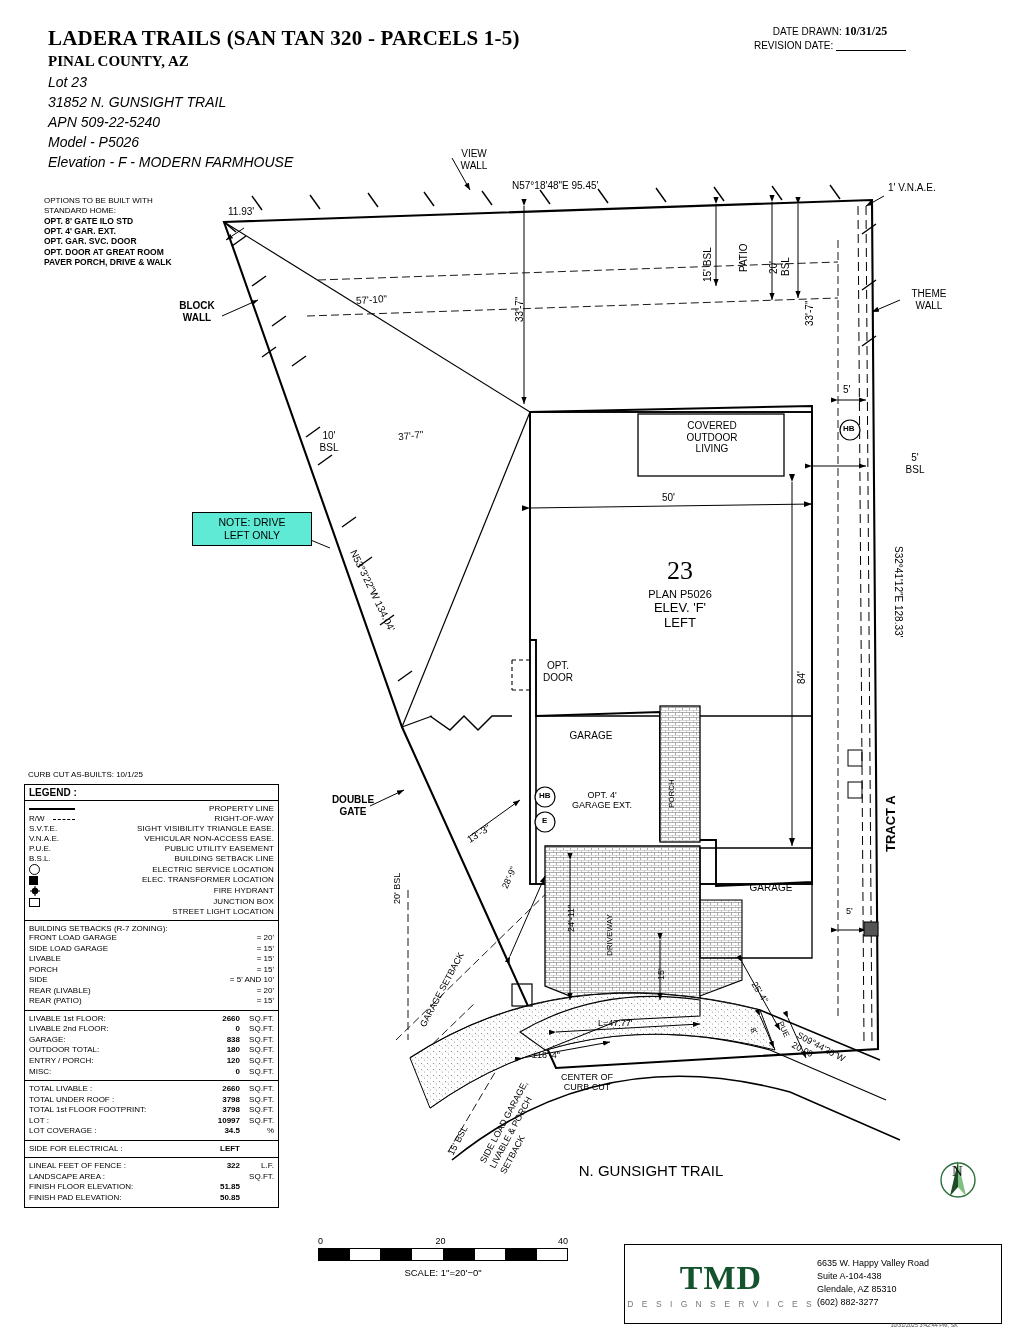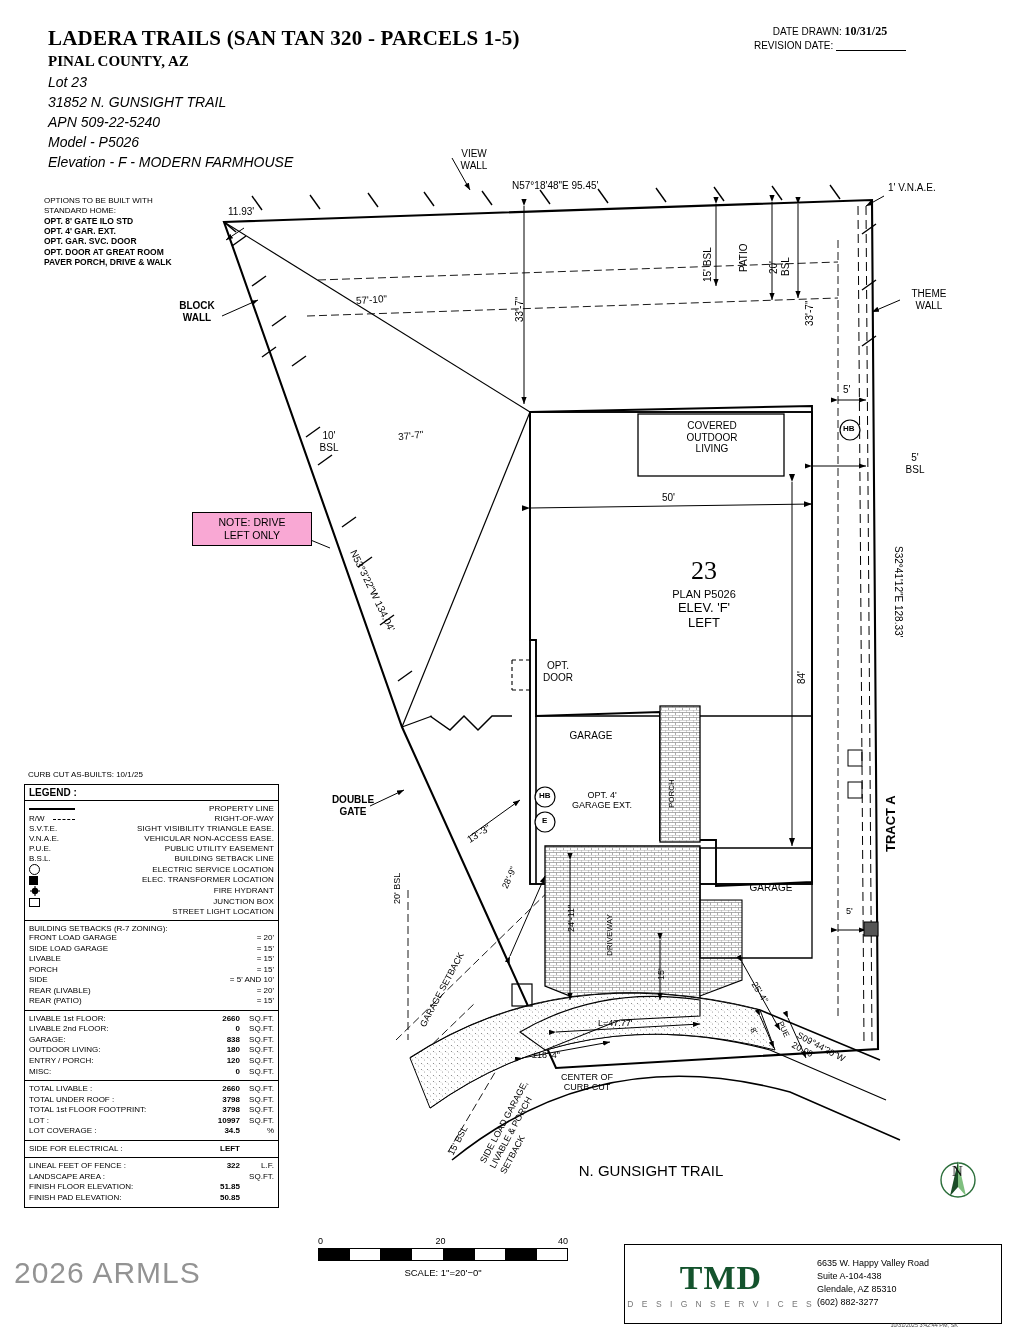--- a/index.html
+++ b/index.html
@@ -254,25 +254,25 @@
     <rect x="848" y="750" width="14" height="16" fill="none" stroke="#000" stroke-width="1"></rect>
     <rect x="848" y="782" width="14" height="16" fill="none" stroke="#000" stroke-width="1"></rect>
     <rect x="864" y="922" width="14" height="14" fill="#555" stroke="#000" stroke-width="1"></rect>
   </svg>
 
   <div class="abs lbl ctr" style="left:444px;top:148px;width:60px">VIEW<br>WALL</div>
   <div class="abs lbl" style="left:888px;top:182px">1' V.N.A.E.</div>
   <div class="abs lbl ctr" style="left:898px;top:288px;width:62px">THEME<br>WALL</div>
   <div class="abs lbl ctr bold" style="left:160px;top:300px;width:74px">BLOCK<br>WALL</div>
 
-  <div class="abs" style="left:192px;top:512px;width:110px;border:1.4px solid #000;padding:3px 4px;font-size:10.5px;text-align:center;line-height:1.25;background:#f9a8d4">NOTE: DRIVE<br>LEFT ONLY</div>
+  <div class="abs" style="left:192px;top:512px;width:110px;border:1.4px solid #000;padding:3px 4px;font-size:10.5px;text-align:center;line-height:1.25;background:#5eead4">NOTE: DRIVE<br>LEFT ONLY</div>
 
   <div class="abs lbl ctr" style="left:650px;top:420px;width:124px">COVERED<br>OUTDOOR<br>LIVING</div>
 
-  <div class="abs ctr" style="left:644px;top:556px;width:120px">
+  <div class="abs ctr" style="left:620px;top:556px;width:120px">
     <div style="font-family:'Liberation Serif',serif;font-size:26px;">23</div>
     <div style="font-size:11px;margin-top:2px">PLAN P5026</div>
     <div style="font-size:13px">ELEV. 'F'</div>
     <div style="font-size:13px">LEFT</div>
   </div>
 
   <div class="abs lbl ctr" style="left:534px;top:660px;width:48px">OPT.<br>DOOR</div>
   <div class="abs lbl ctr" style="left:556px;top:730px;width:70px">GARAGE</div>
   <div class="abs lbl ctr" style="left:736px;top:882px;width:70px">GARAGE</div>
   <div class="abs lbl8 vert" style="left:668px;top:732px;height:76px">PORCH</div>
@@ -431,21 +431,21 @@
           <span class="n">LIVABLE 2nd FLOOR:</span>
           <span class="v">0</span>
           <span class="u">SQ.FT.</span>
         </div>
       <div class="trow">
           <span class="n">GARAGE:</span>
           <span class="v">838</span>
           <span class="u">SQ.FT.</span>
         </div>
       <div class="trow">
-          <span class="n">OUTDOOR LIVING:</span>
+          <span class="n">OUTDOOR TOTAL:</span>
           <span class="v">180</span>
           <span class="u">SQ.FT.</span>
         </div>
       <div class="trow">
           <span class="n">ENTRY / PORCH:</span>
           <span class="v">120</span>
           <span class="u">SQ.FT.</span>
         </div>
       <div class="trow">
           <span class="n">MISC:</span>
@@ -546,15 +546,14 @@
       <div class="sub">D E S I G N   S E R V I C E S</div>
     </div>
     <div class="right">
       <div>6635 W. Happy Valley Road</div>
       <div>Suite A-104-438</div>
       <div>Glendale, AZ 85310</div>
       <div>(602) 882-3277</div>
     </div>
   </div>
 
-  <div class="abs" id="wm">2026 ARMLS</div>
   <div class="abs" id="stamp">10/31/2025 3:42:44 PM, SK</div>
 </div>
 
 </body></html>

